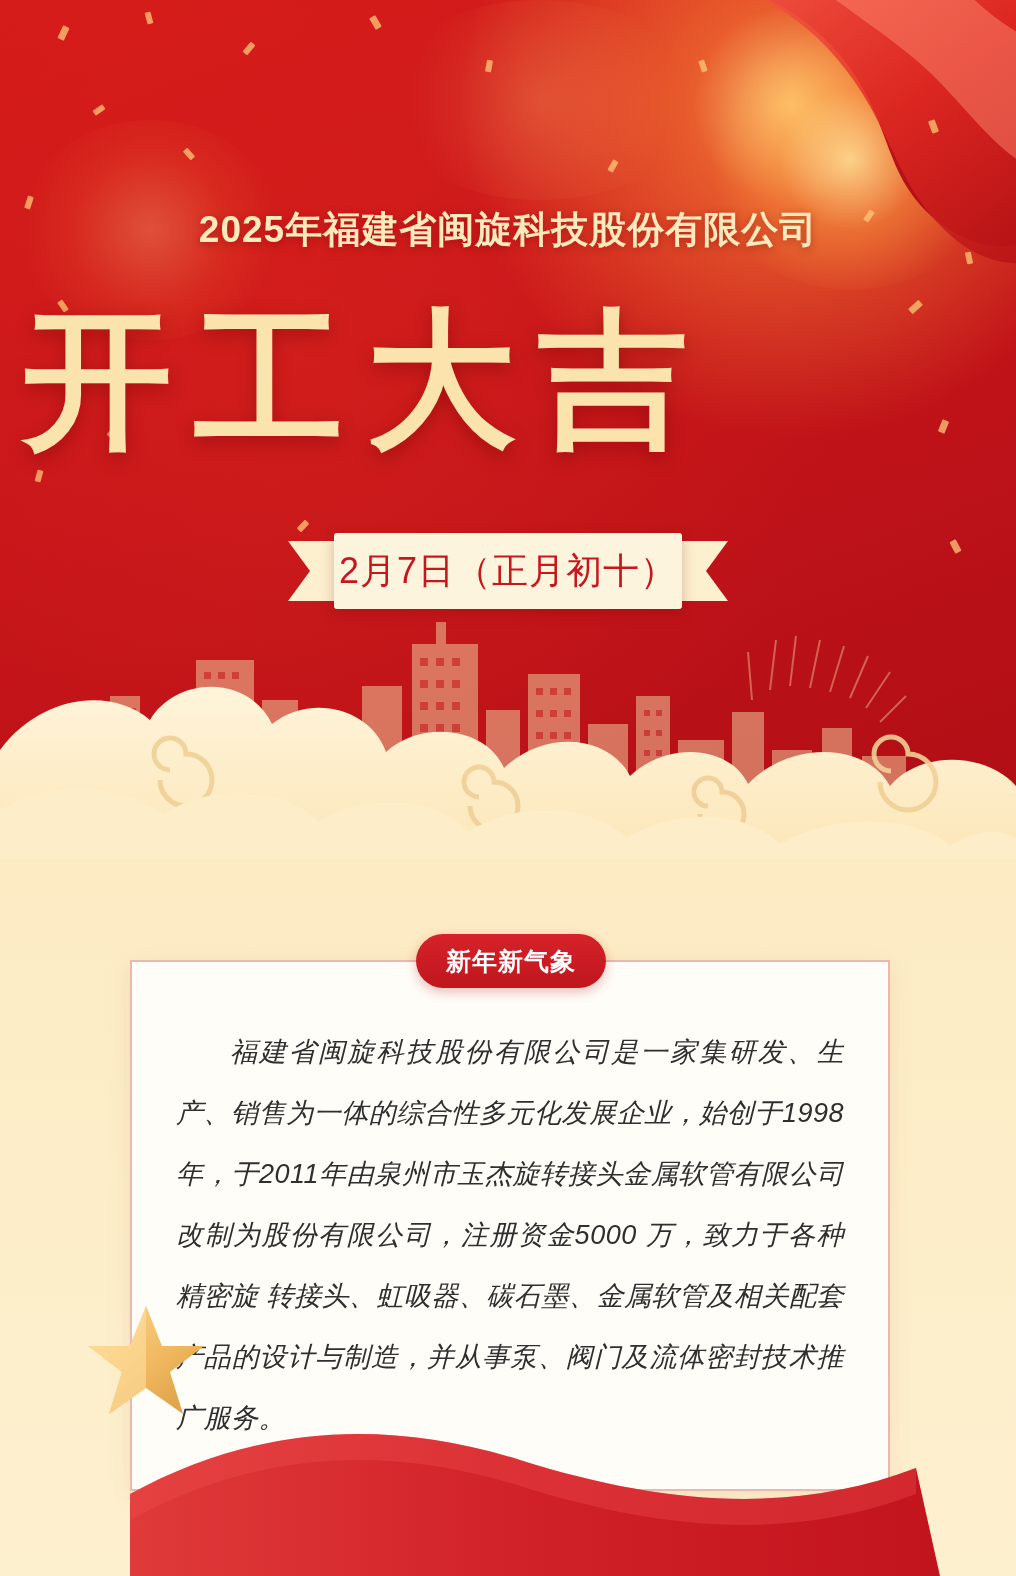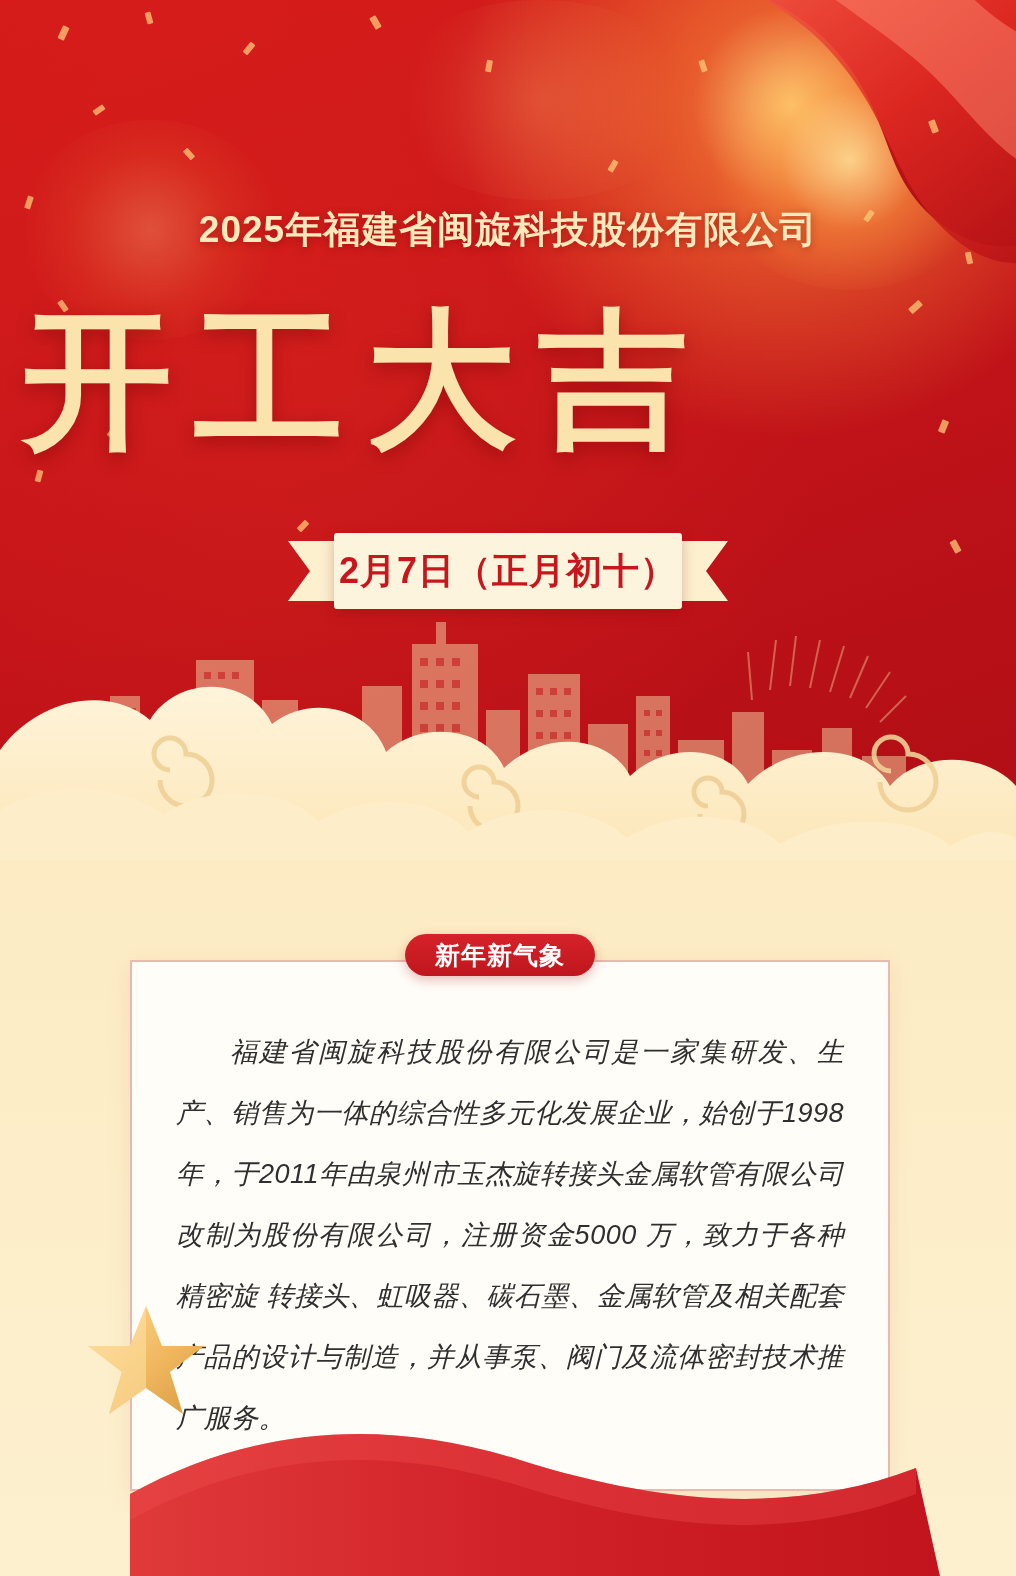--- a/index.html
+++ b/index.html
@@ -105,21 +105,21 @@
     width: 348px; height: 76px;
     background: #fdf4dd;
     border-radius: 3px;
     box-shadow: 0 4px 14px rgba(120,0,0,0.25);
     display: flex;
     align-items: center;
     justify-content: center;
   }
   .date-text {
     font-size: 36px;
-    font-weight: bold;
+    font-weight: normal;
     color: #c8161d;
     letter-spacing: 1px;
   }
 
   
   .skyline {
     position: absolute;
     left: 0; top: 600px;
     width: 1016px; height: 230px;
     opacity: 0.55;
@@ -157,22 +157,22 @@
     font-size: 27px;
     line-height: 61px;
     color: #2f2f2f;
     text-align: justify;
     text-indent: 54px;
     letter-spacing: 0.5px;
     font-style: italic;
   }
   .card-label {
     position: absolute;
-    left: 405px; top: 934px;
-    width: 190px; height: 42px;
+    left: 416px; top: 934px;
+    width: 190px; height: 54px;
     background: linear-gradient(180deg, #d6222a 0%, #bf161d 100%);
     border-radius: 27px;
     display: flex;
     align-items: center;
     justify-content: center;
     box-shadow: 0 4px 12px rgba(160,20,20,0.28);
   }
   .card-label span {
     font-size: 25px;
     font-weight: bold;

